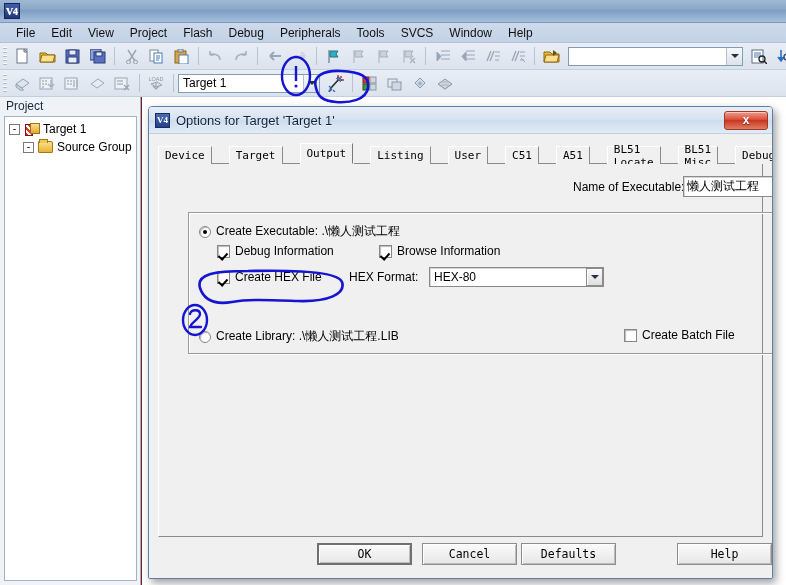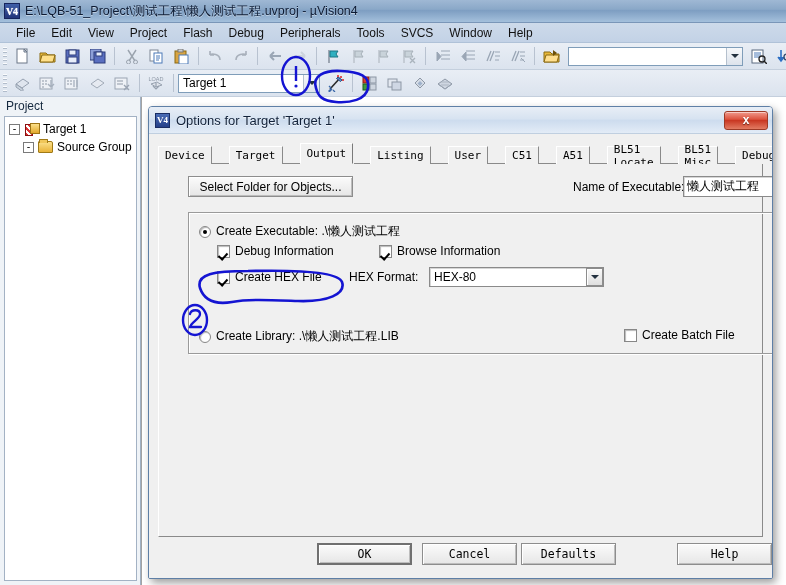--- a/index.html
+++ b/index.html
@@ -9,21 +9,21 @@
     overflow: hidden;
     font-family: "Liberation Sans", sans-serif;
     font-size: 12px;
     background: #ffffff;
   }
 
   #app {
     position: relative;
     width: 786px;
     height: 585px;
-    background: #a3a3a3;
+    background: #7f1d1d;
     overflow: hidden;
   }
 
   
   .titlebar {
     position: absolute; left: 0; top: 0; width: 786px; height: 23px;
     background: linear-gradient(to bottom, #9fb8d4 0%, #8aa8c8 42%, #7e9ec2 48%, #a4c0dc 100%);
     border-bottom: 1px solid #7a96b8;
     display: flex; align-items: center;
     padding-left: 4px;
@@ -325,21 +325,20 @@
   .anno { position: absolute; pointer-events: none; }
   .anno svg { display: block; overflow: visible; }
 </style>
 </head>
 <body>
 
 <div id="app">
 
   <div class="titlebar">
     <div class="app-icon">V4</div>
-    <div class="title-text">E:\LQB-51_Project\测试工程\懒人测试工程.uvproj - µVision4</div>
   </div>
 
   <div class="menubar">
     <div class="menu-item">File</div>
     <div class="menu-item">Edit</div>
     <div class="menu-item">View</div>
     <div class="menu-item">Project</div>
     <div class="menu-item">Flash</div>
     <div class="menu-item">Debug</div>
     <div class="menu-item">Peripherals</div>
@@ -647,21 +646,20 @@
         <div class="tab">C51</div>
         <div class="tab">A51</div>
         <div class="tab">BL51 Locate</div>
         <div class="tab">BL51 Misc</div>
         <div class="tab">Debug</div>
         <div class="tab">Utilities</div>
       </div>
 
       <div class="tabpage">
 
-        <div class="btn select-folder-btn">Select Folder for Objects...</div>
 
         <div class="lbl-exec">Name of Executable:</div>
 
         <div class="txtfield exec-input">懒人测试工程</div>
 
         <div class="groupbox">
 
           <div class="opt-row row-exe">
             <span class="radio on"></span>
             <span>Create Executable:  .\懒人测试工程</span>

